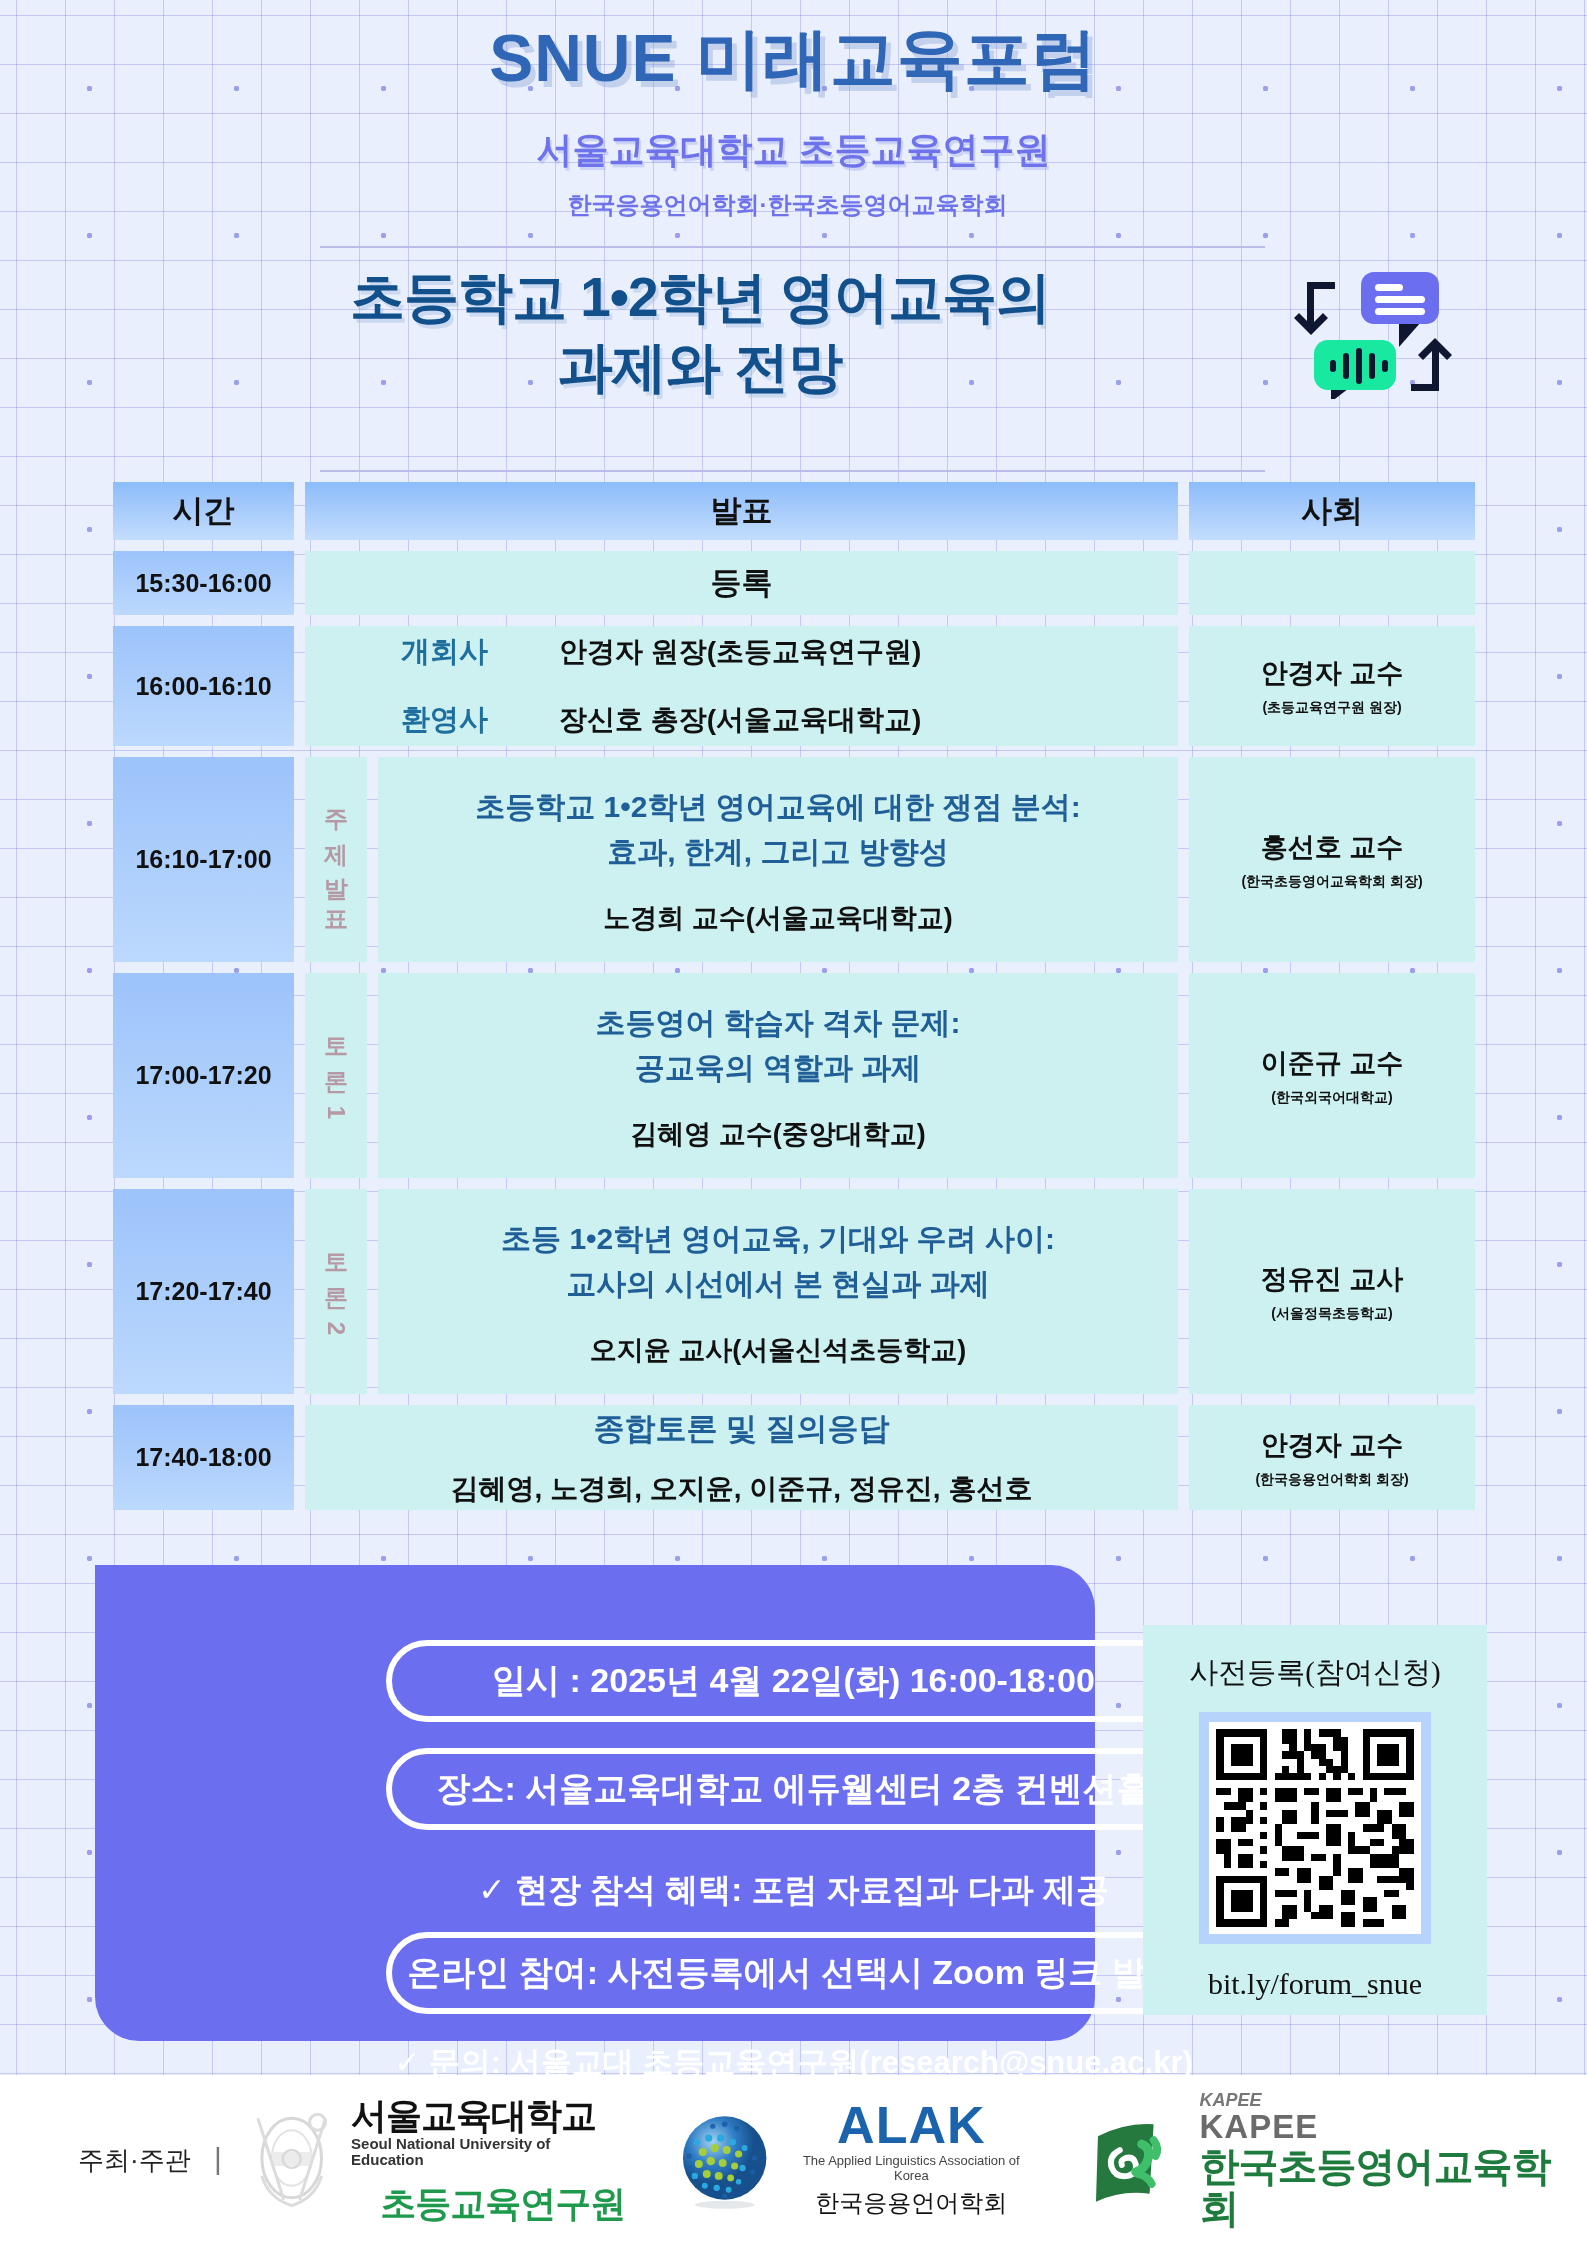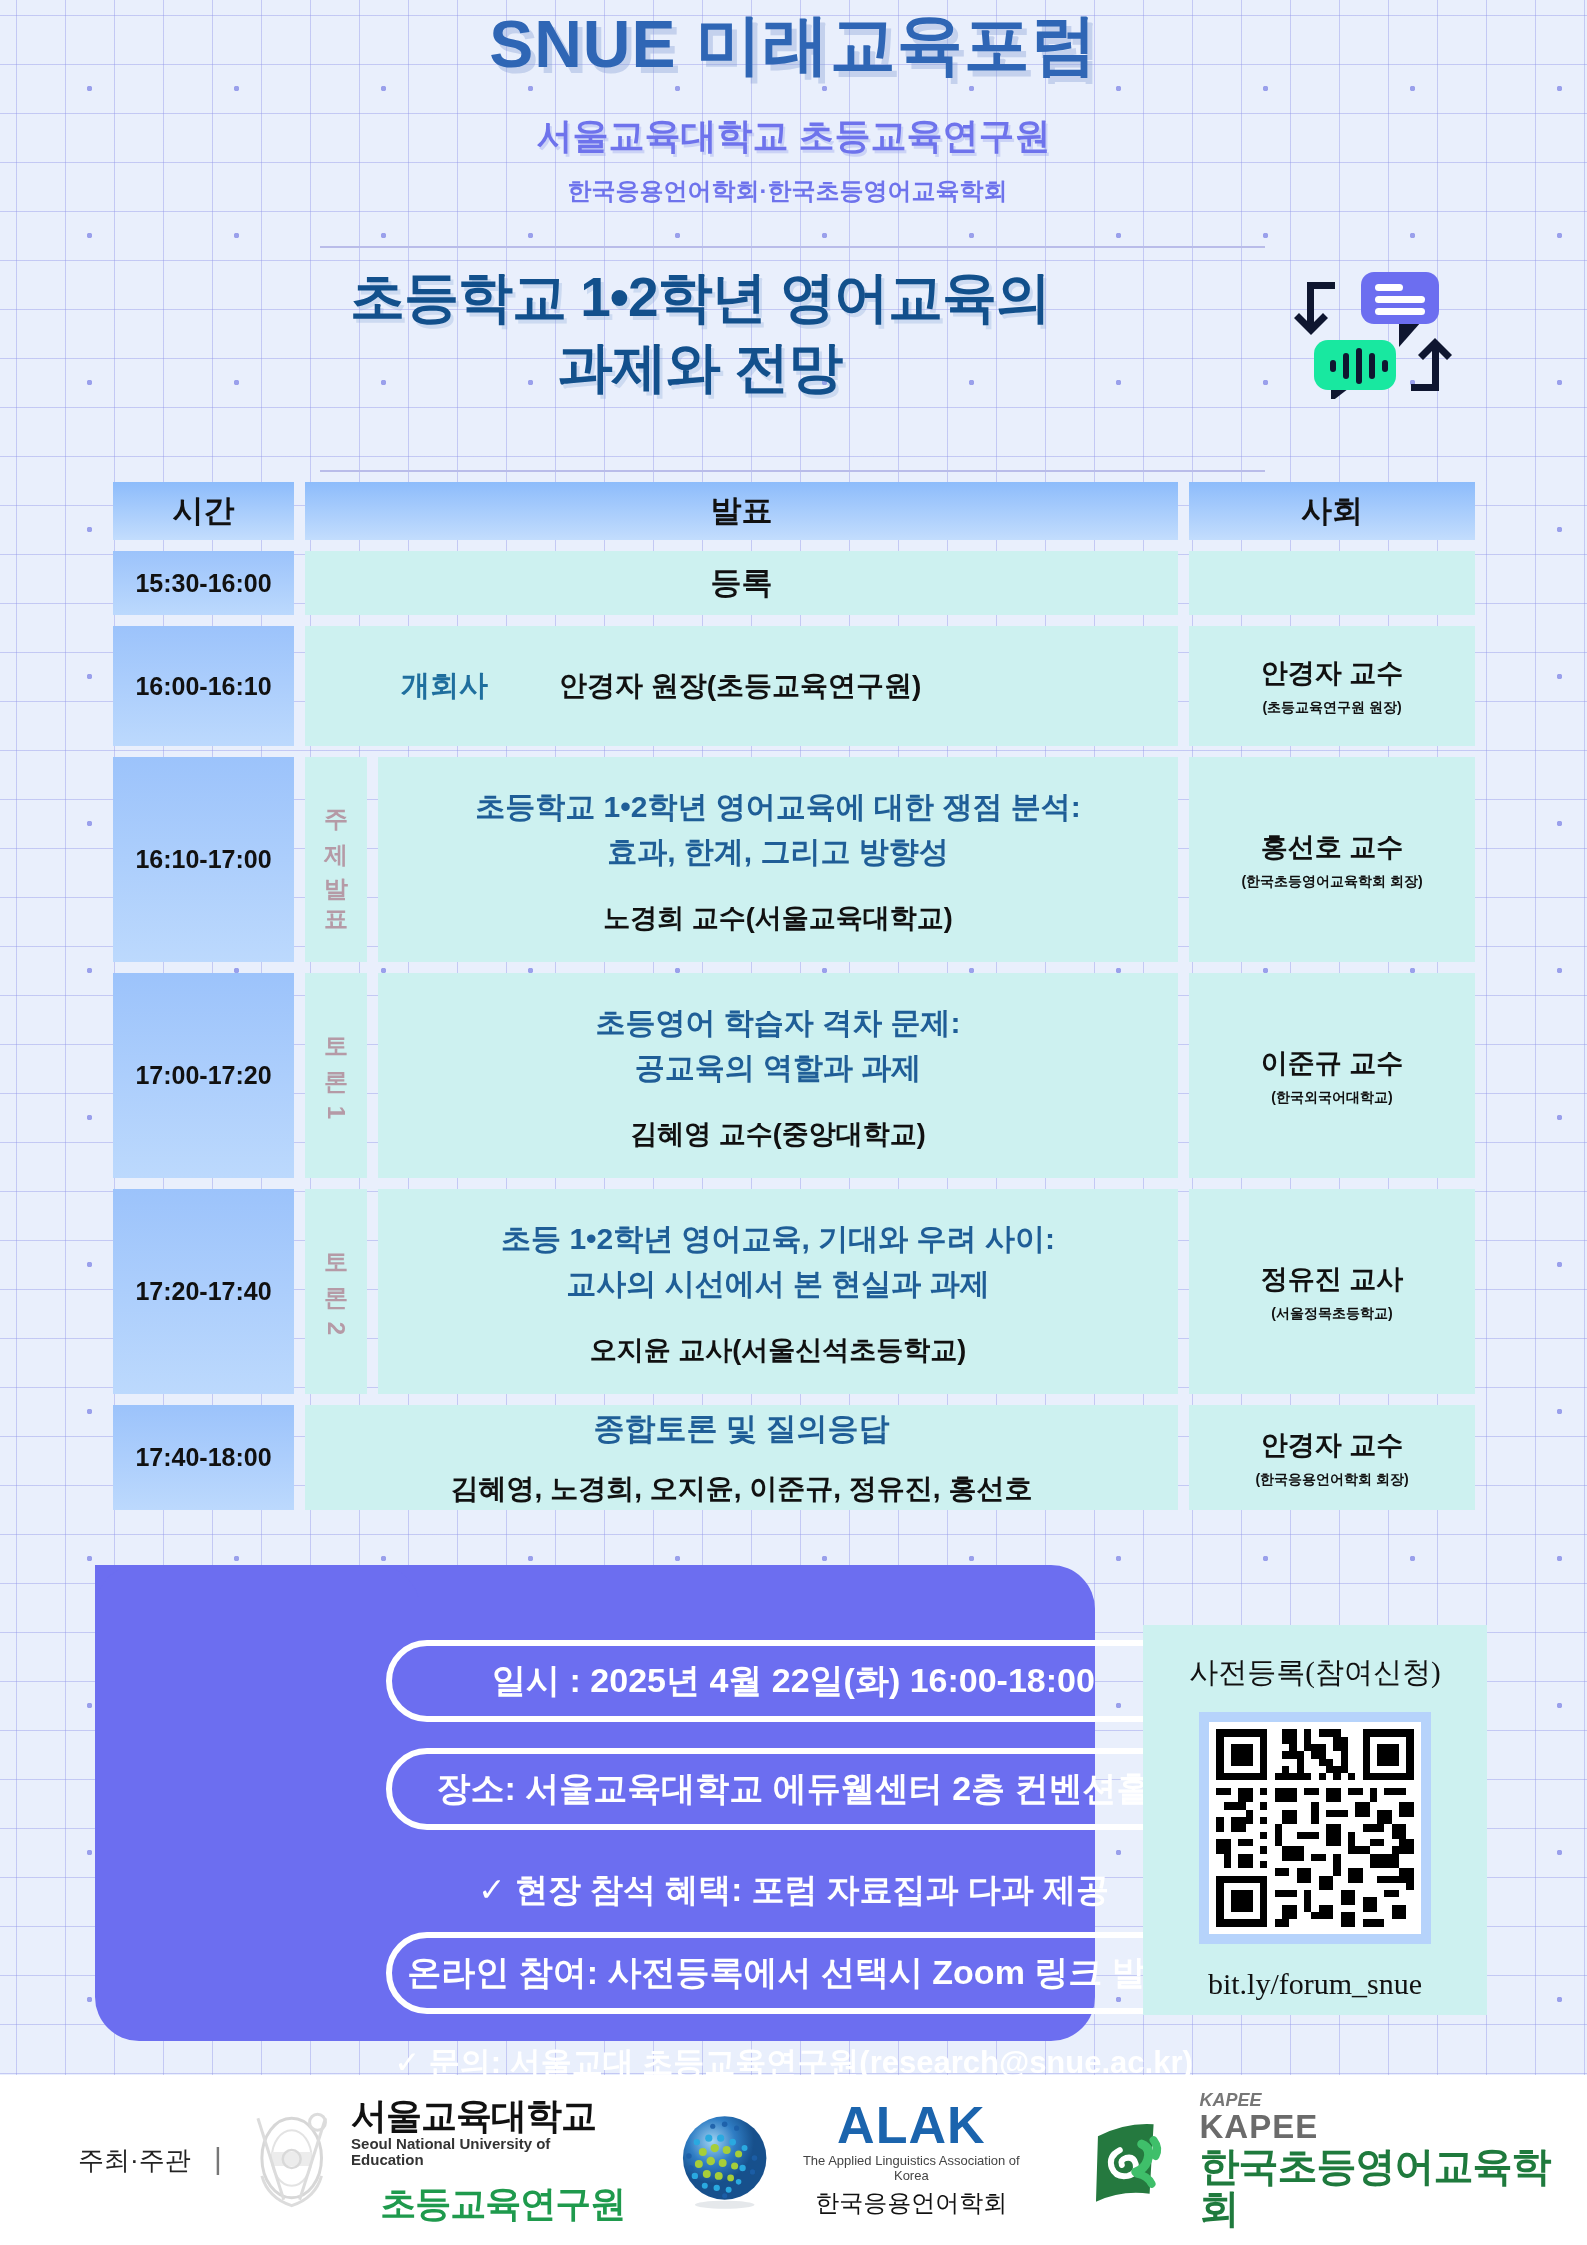--- a/index.html
+++ b/index.html
@@ -25,21 +25,21 @@
     background-size:147px 147px;
     background-position:16px 15px;
     pointer-events:none;
   }
 
   .page{position:absolute;left:0;top:0;width:1587px;height:2245px;}
 
   
   .hdr{position:absolute;left:0;top:0;width:1587px;text-align:center;}
   #brand-title{
-    margin:0;
+    margin:0;padding-top:14px;
     font-size:66px;font-weight:800;letter-spacing:1px;
     color:#2f66b5;
     text-shadow:5px 6px 0 rgba(120,150,205,.33);
   }
   #org-line{
     margin:22px 0 0 0;font-size:36px;font-weight:800;color:#6e73ec;
     text-shadow:2px 3px 0 rgba(150,160,235,.35);
   }
   #assoc-line{
     margin:14px 12px 0 0;font-size:24px;font-weight:800;color:#6e73ec;
@@ -255,20 +255,24 @@
       <div class="c-host blank"></div>
     </div>
 
     <div class="row" style="height:120px;">
       <div class="c-time fill">16:00-16:10</div>
       <div class="c-body fill">
         <div class="open-wrap">
           <div class="open-line">
             <div class="open-tag">개회사</div>
             <div class="open-txt">안경자 원장(초등교육연구원)</div>
+          </div>
+          <div class="open-line">
+            <div class="open-tag">환영사</div>
+            <div class="open-txt">장신호 총장(서울교육대학교)</div>
           </div>
         </div>
       </div>
       <div class="c-host fill">
         <div class="host-name">안경자 교수</div>
         <div class="host-sub">(초등교육연구원 원장)</div>
       </div>
     </div>
 
     <div class="row" style="height:205px;">

